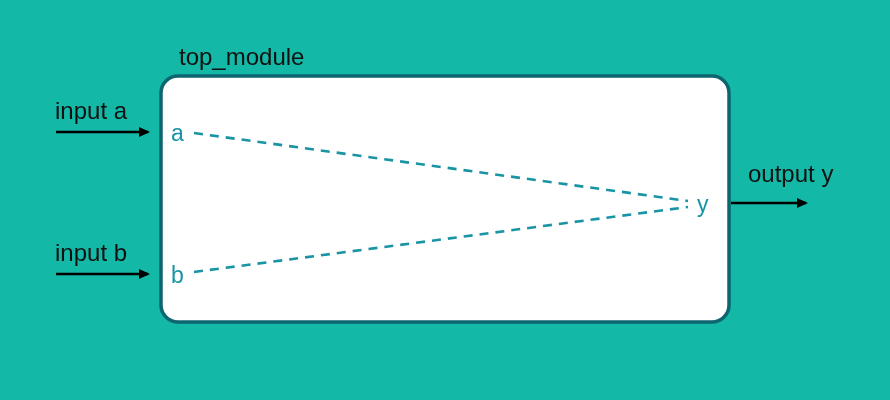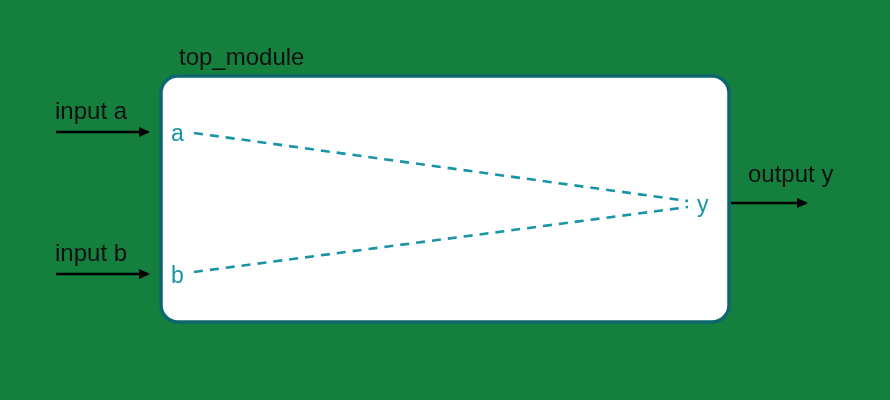--- a/index.html
+++ b/index.html
@@ -4,21 +4,21 @@
 <style>
   html, body {
     margin: 0;
     padding: 0;
     background: #ffffff;
   }
   .stage {
     position: relative;
     width: 890px;
     height: 400px;
-    background: #15803d;
+    background: #14b8a6;
     overflow: hidden;
     font-family: "Liberation Sans", sans-serif;
   }
   svg text {
     font-family: "Liberation Sans", sans-serif;
   }
   .label-text {
     font-size: 24px;
     fill: #111111;
   }

